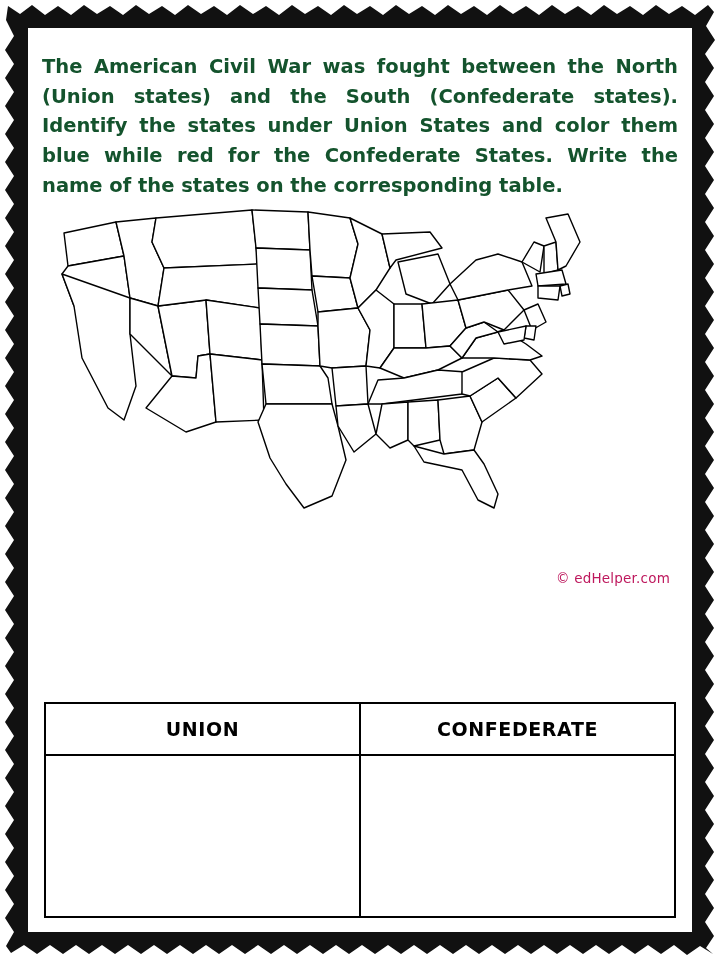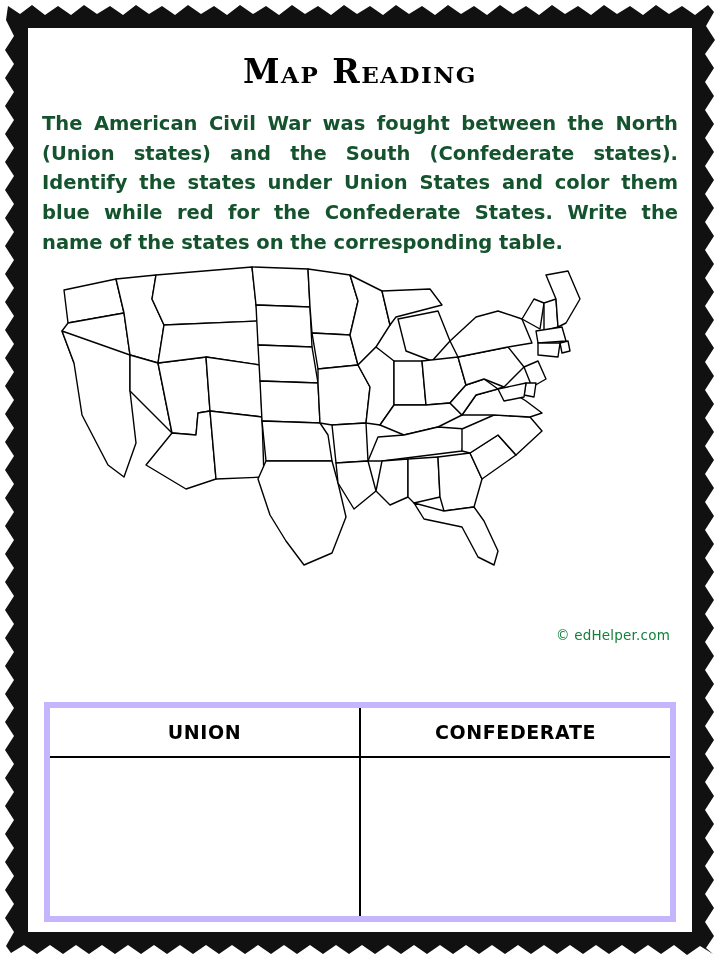--- a/index.html
+++ b/index.html
@@ -72,31 +72,31 @@
     width: 620px;
     height: 370px;
   }
 
   .credit {
     position: absolute;
     right: 14px;
     bottom: 2px;
     font-family: "DejaVu Sans", sans-serif;
     font-size: 13.5px;
-    color: #15803d;
+    color: #be185d;
     letter-spacing: 0.2px;
   }
 
   .answer-table {
     position: absolute;
     left: 8px;
     top: 668px;
     width: 632px;
     height: 185px;
-    border: 6px solid #c4b5fd;
+    border: 2px solid #c4b5fd;
     border-collapse: collapse;
     table-layout: fixed;
   }
   .answer-table td, .answer-table th {
     border: 2px solid #000;
     padding: 0;
   }
   .answer-table th {
     height: 52px;
     font-family: "DejaVu Sans", sans-serif;
@@ -140,21 +140,20 @@
       L14,512 L5,498 L14,484 L5,470 L14,456 L5,442 L14,428 L5,414 L14,400 L5,386
       L14,372 L5,358 L14,344 L5,330 L14,316 L5,302 L14,288 L5,274 L14,260 L5,246
       L14,232 L5,218 L14,204 L5,190 L14,176 L5,162 L14,148 L5,134 L14,120 L5,106
       L14,92 L5,78 L14,64 L5,50 L14,36 L6,20 Z
       M28,28 L692,28 L692,932 L28,932 Z
     "></path>
   </svg>
 
   <div class="content">
 
-    <div class="worksheet-title">Map Reading</div>
 
     <div class="instructions">The American Civil War was fought between the North (Union states) and the South (Confederate states). Identify the states under Union States and color them blue while red for the Confederate States. Write the name of the states on the corresponding table.</div>
 
     <div class="map-wrap">
 
       <svg class="map-svg" viewBox="0 0 620 370" preserveAspectRatio="xMidYMid meet">
         <g fill="#ffffff" stroke="#000000" stroke-width="1.4" stroke-linejoin="round">
 
           <path d="M18,25 L70,14 L78,48 L22,58 Z"></path>
 

